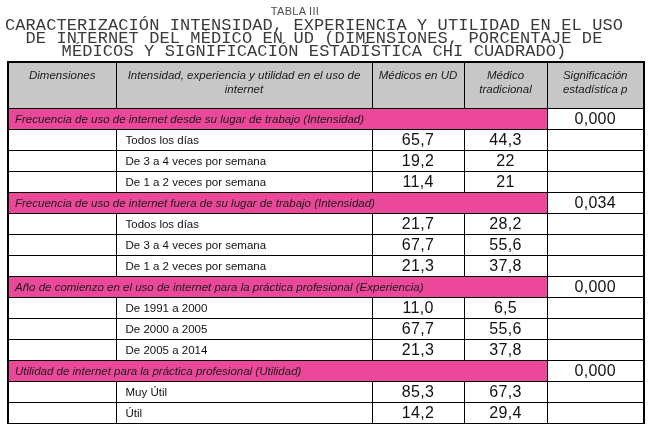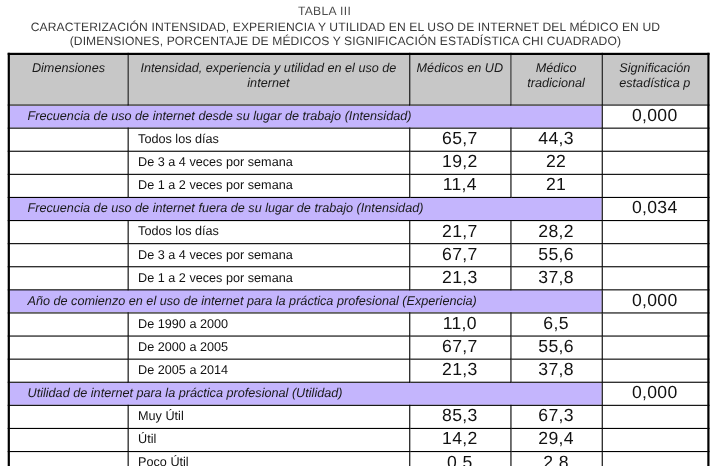--- a/index.html
+++ b/index.html
@@ -27,24 +27,25 @@
   }
   .table-number {
     font-size: 11px;
     line-height: 13px;
     color: #4d4d4d;
     letter-spacing: 0.3px;
   }
   .table-caption {
     width: 628px;
     margin: 1px auto 0 auto;
-    font-size: 11px;
+    font-size: 17px;
     line-height: 13px;
     letter-spacing: 0.1px;
     color: #3a3a3a;
+    font-family: Liberation Mono, monospace;
   }
   table.data-table {
     border-collapse: collapse;
     table-layout: fixed;
     width: 636px;
     margin-left: 7px;
     border: 2px solid #000000;
   }
   .data-table th,
   .data-table td {
@@ -64,24 +65,24 @@
     font-style: italic;
     font-weight: normal;
     font-size: 11.5px;
     line-height: 14px;
     vertical-align: top;
     padding: 5px 2px 0 2px;
     text-align: center;
     color: #1a1a1a;
   }
   td.dim-cell {
-    background: #c4b5fd;
+    background: #ec4899;
     font-style: italic;
     font-size: 11.5px;
-    padding-left: 16px;
+    padding-left: 6px;
     color: #1a1a1a;
     margin-top: 12px;
   }
   td.p-cell {
     background: #ffffff;
     text-align: center;
     font-size: 16px;
     letter-spacing: 0.3px;
   }
   td.cat-cell {
@@ -177,21 +178,21 @@
         <td class="val-cell">37,8</td>
         <td class="empty-cell"></td>
       </tr>
 
       <tr>
         <td class="dim-cell" colspan="4">Año de comienzo en el uso de internet para la práctica profesional (Experiencia)</td>
         <td class="p-cell">0,000</td>
       </tr>
       <tr>
         <td class="empty-cell"></td>
-        <td class="cat-cell">De 1990 a 2000</td>
+        <td class="cat-cell">De 1991 a 2000</td>
         <td class="val-cell">11,0</td>
         <td class="val-cell">6,5</td>
         <td class="empty-cell"></td>
       </tr>
       <tr>
         <td class="empty-cell"></td>
         <td class="cat-cell">De 2000 a 2005</td>
         <td class="val-cell">67,7</td>
         <td class="val-cell">55,6</td>
         <td class="empty-cell"></td>

